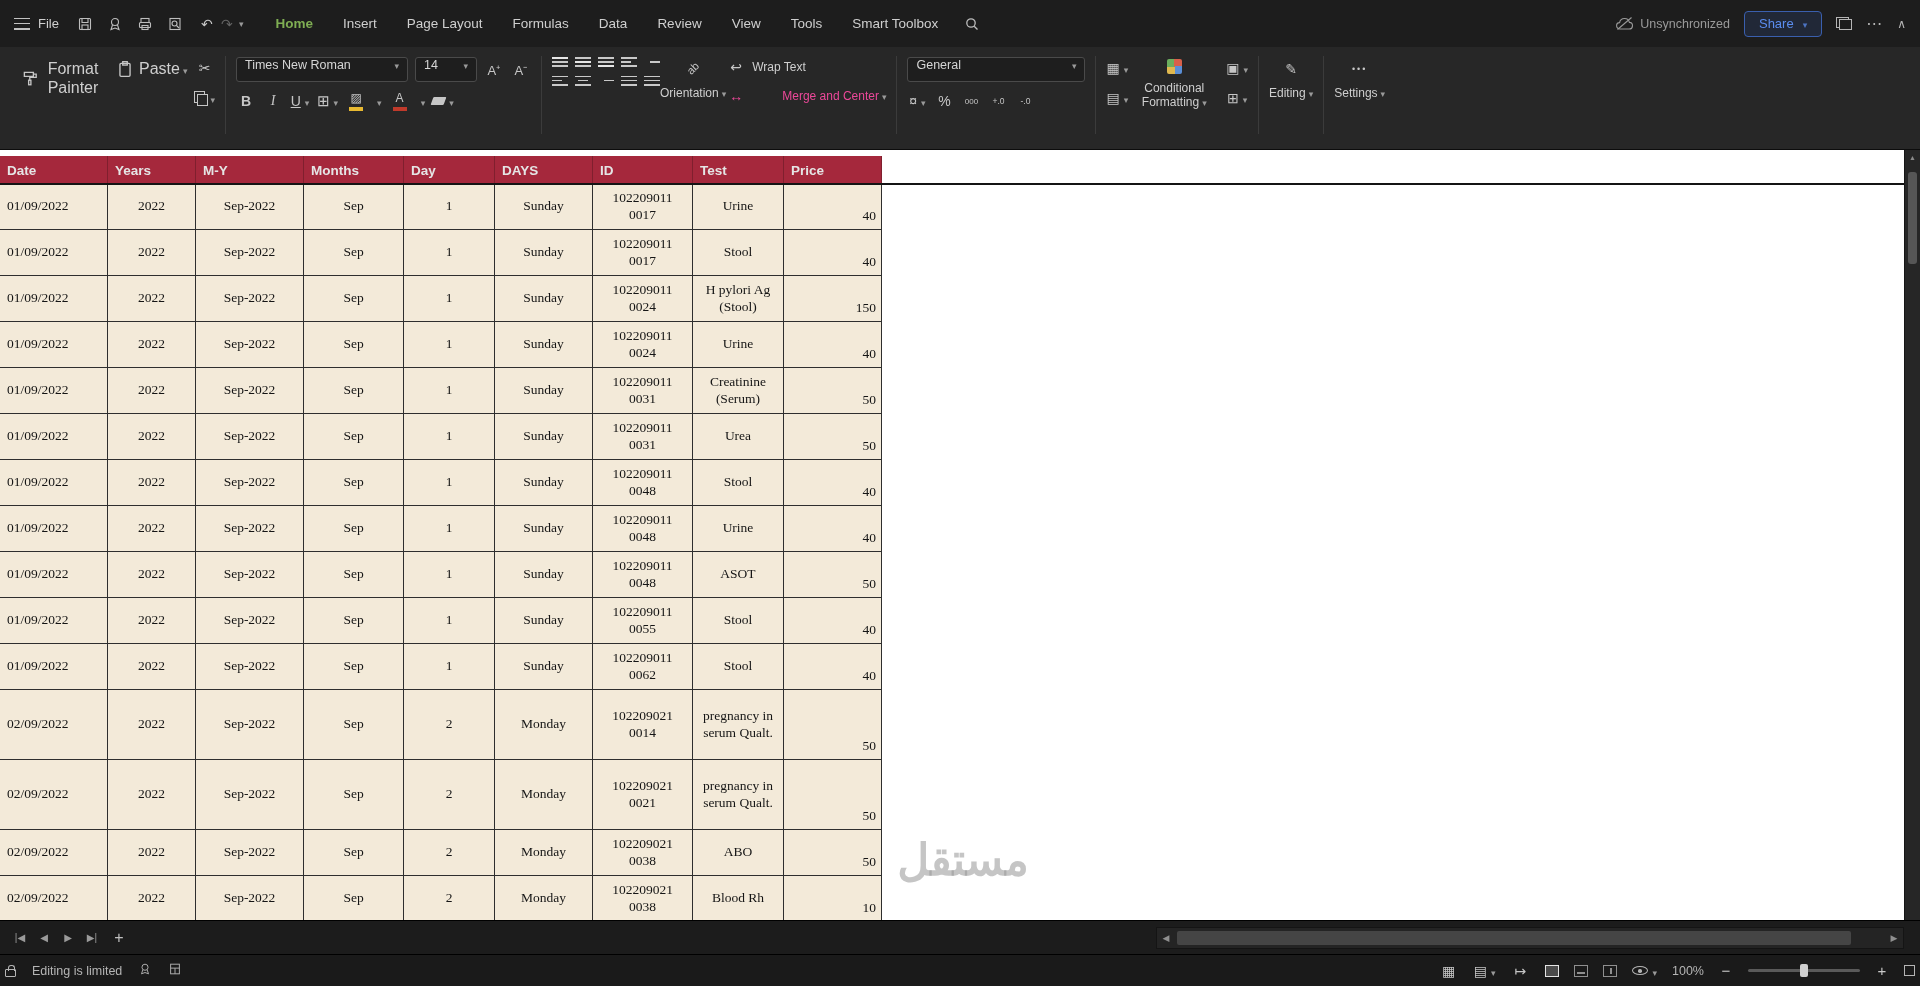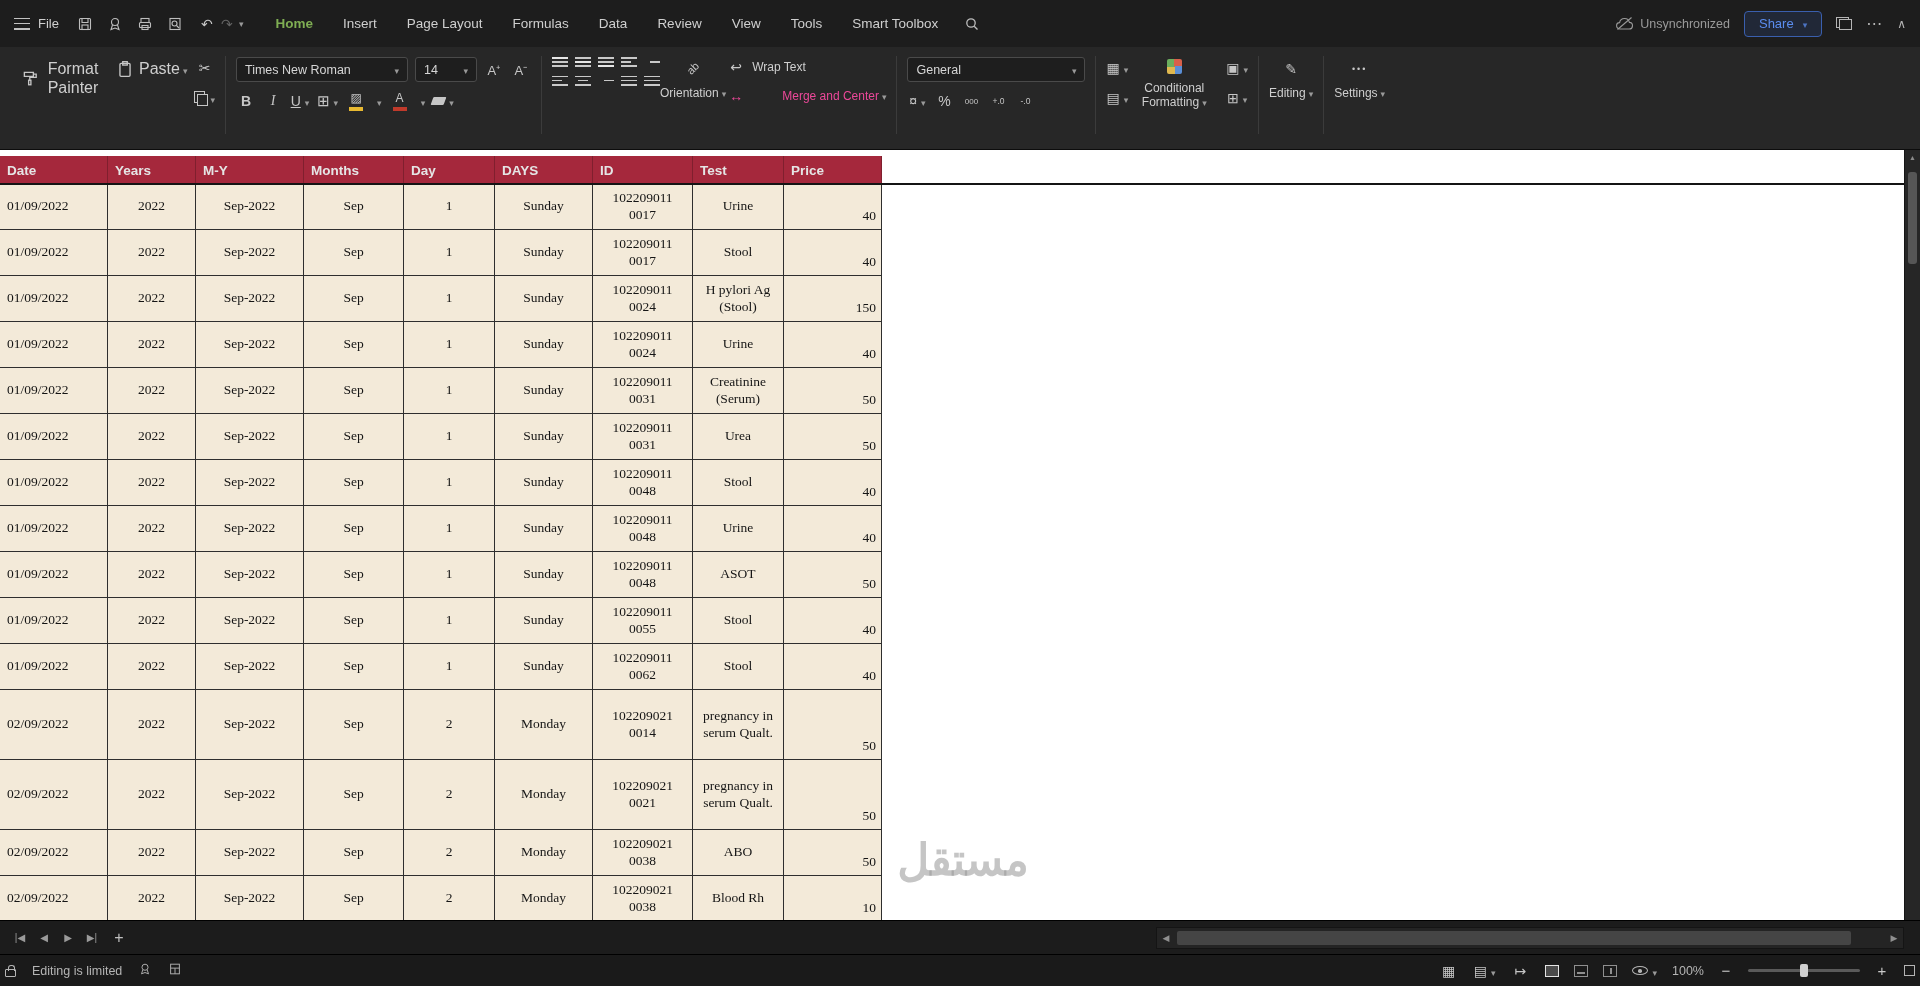--- a/index.html
+++ b/index.html
@@ -66,21 +66,21 @@
   .g-cur::after { content:"¤"; }
   .g-pct::after { content:"%"; }
   .g-000::after { content:"000"; font-size:8px; }
   .g-incdec::after { content:"+.0"; font-size:8.5px; }
   .g-decdec::after { content:"-.0"; font-size:8.5px; }
   .g-aplus::after { content:"A⁺"; font-size:13px; }
   .g-aminus::after { content:"A⁻"; font-size:13px; }
   .copyshape { position:relative; width:13px; height:14px; }
   .copyshape::before { content:""; position:absolute; left:0; top:0; width:9px; height:10px; border:1px solid #c6c6c6; }
   .copyshape::after  { content:""; position:absolute; left:3px; top:3px; width:9px; height:10px; border:1px solid #c6c6c6; background:#272727; }
-  .combo { display:flex; align-items:center; justify-content:space-between; background:#1e1e1e;
+  .combo { display:flex; justify-content:space-between; background:#1e1e1e;
            border:1px solid #4a4a4a; border-radius:3px; height:25px; padding:0 8px;
            color:#d6d6d6; font-size:12.5px; cursor:pointer; }
   .w-font { width:172px; } .w-size { width:62px; } .w-gen { width:178px; }
   .fmt-b { font-weight:bold; font-size:14px; }
   .fmt-i { font-style:italic; font-family:"Liberation Serif",serif; font-size:14px; }
   .fmt-u { text-decoration:underline; font-size:14px; }
   .colorbtn { display:inline-flex; flex-direction:column; align-items:center; width:22px; cursor:pointer; }
   .colorbtn .cg { height:13px; font-size:12px; color:#c6c6c6; line-height:13px; }
   .colorbtn .bar { width:14px; height:4px; margin-top:2px; }
   .bar-yellow { background:#e8b931; } .bar-red { background:#c03a2b; }

